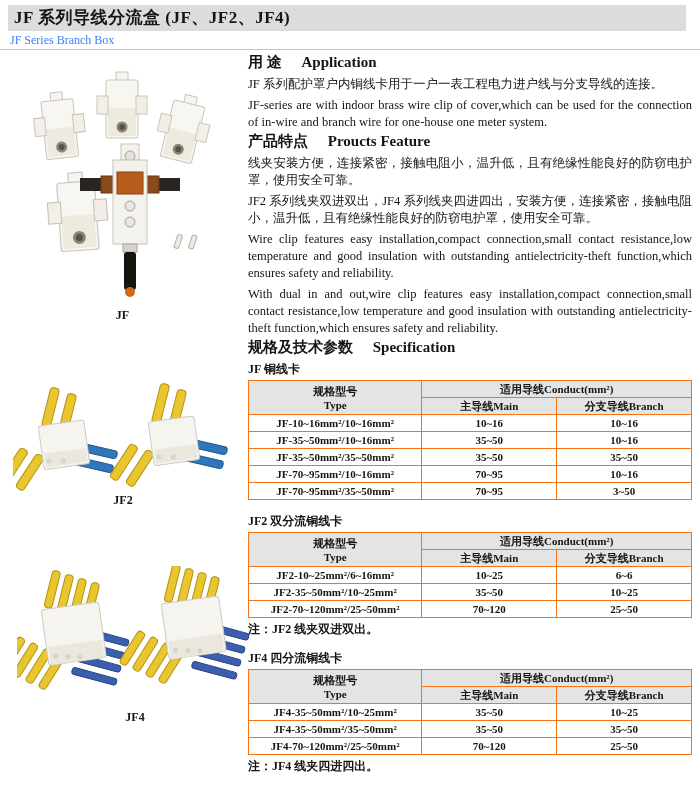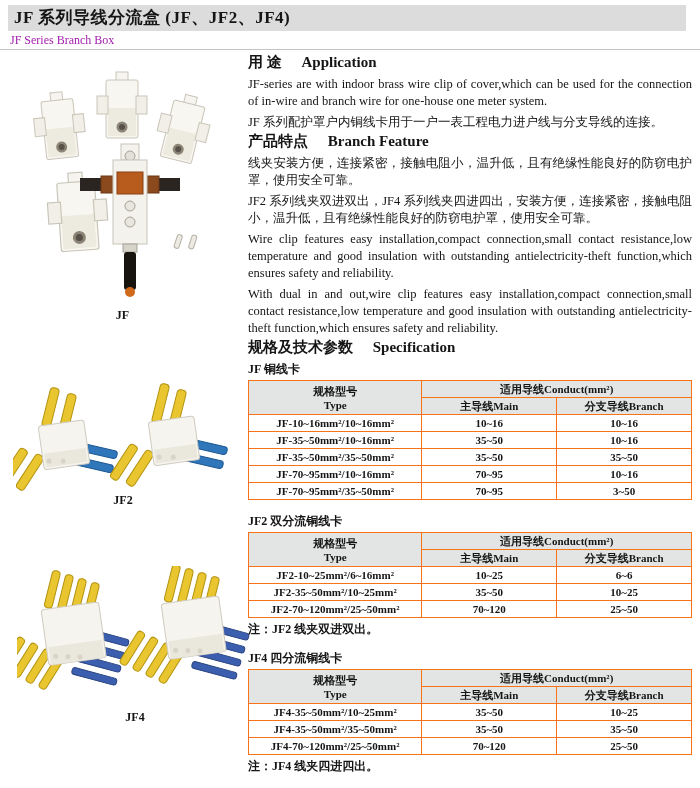--- a/index.html
+++ b/index.html
@@ -6,21 +6,21 @@
   .page {
     position:relative; width:700px; height:788px; background:#ffffff;
     font-family:"Liberation Serif","DejaVu Serif",serif; color:#151515; overflow:hidden;
   }
   
   .title-bar {
     position:absolute; left:8px; top:5px; width:678px; height:26px;
     background:#dcdcdc; font-size:17px; font-weight:bold; line-height:26px;
     padding-left:6px; box-sizing:border-box; letter-spacing:.5px;
   }
-  .subtitle { position:absolute; left:10px; top:33px; font-size:12px; color:#a21caf; }
+  .subtitle { position:absolute; left:10px; top:33px; font-size:12px; color:#3b82f6; }
   .divider { position:absolute; left:0; top:49px; width:700px; height:0; border-top:1px solid #c4c4c4; }
 
   
   .right-col { position:absolute; left:248px; top:52px; width:444px; }
   h2.section { margin:0; font-size:15px; font-weight:bold; line-height:20px; }
   h2.section .en { margin-left:16px; }
   .right-col p { margin:4px 0 0 0; font-size:12.5px; line-height:17px; text-align:justify; }
   .mt-feat { margin-top:20px; }
   .mt-spec { margin-top:18px; }
   .tbl-caption { font-size:12px; font-weight:bold; margin-top:14px; line-height:15px; }
@@ -165,26 +165,26 @@
     </svg>
     <figcaption class="fig-label">JF4</figcaption>
   </figure>
 
   <div class="right-col">
 
     <h2 class="section">
       <span class="zh">用 途</span>
       <span class="en">Application</span>
     </h2>
+    <p>JF 系列配护罩户内铜线卡用于一户一表工程电力进户线与分支导线的连接。</p>
     <p>JF-series are with indoor brass wire clip of cover,which can be used for the connection of in-wire and branch wire for one-house one meter system.</p>
-    <p>JF 系列配护罩户内铜线卡用于一户一表工程电力进户线与分支导线的连接。</p>
 
     <h2 class="section mt-feat">
       <span class="zh">产品特点</span>
-      <span class="en">Branch Feature</span>
+      <span class="en">Proucts Feature</span>
     </h2>
     <p>线夹安装方便，连接紧密，接触电阻小，温升低，且有绝缘性能良好的防窃电护罩，使用安全可靠。</p>
     <p>JF2 系列线夹双进双出，JF4 系列线夹四进四出，安装方便，连接紧密，接触电阻小，温升低，且有绝缘性能良好的防窃电护罩，使用安全可靠。</p>
     <p>Wire clip features easy installation,compact connection,small contact resistance,low temperature and good insulation with outstanding antielectricity-theft function,which ensures safety and reliability.</p>
     <p>With dual in and out,wire clip features easy installation,compact connection,small contact resistance,low temperature and good insulation with outstanding antielectricity-theft function,which ensures safety and reliability.</p>
 
     <h2 class="section mt-spec">
       <span class="zh">规格及技术参数</span>
       <span class="en">Specification</span>
     </h2>

